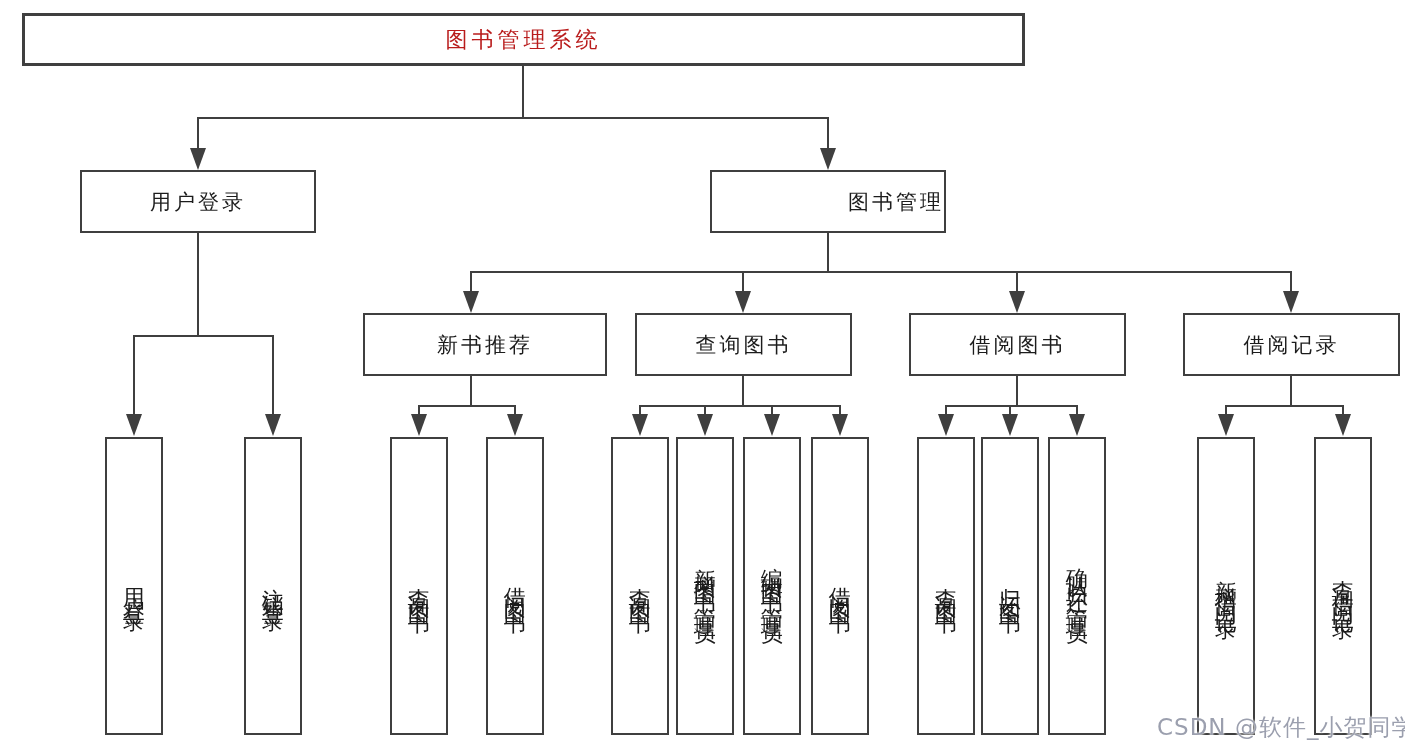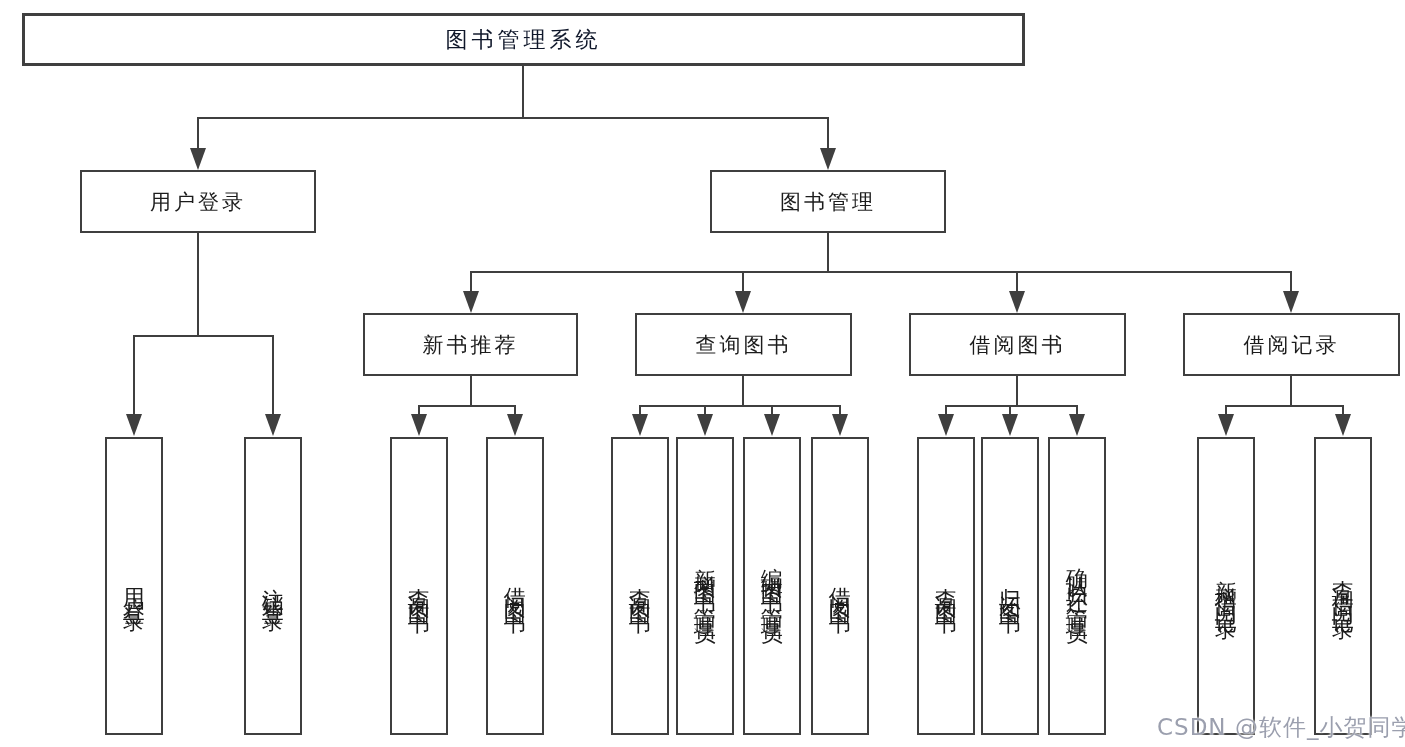--- a/index.html
+++ b/index.html
@@ -63,32 +63,32 @@
     z-index: 5;
     text-shadow: 0 0 3px #ffffff, 0 0 2px #ffffff;
     text-align: center;
   }
 </style>
 </head>
 <body>
 
 <div class="canvas">
 
-  <div class="node root" style="left: 22px; top: 13px; width: 1003px; height: 53px; border-color: rgb(63, 63, 63); color: #0f172a;">
+  <div class="node root" style="left: 22px; top: 13px; width: 1003px; height: 53px; border-color: rgb(63, 63, 63); color: #b91c1c;">
     <span>图书管理系统</span>
   </div>
 
   <div class="node" style="left: 80px; top: 170px; width: 236px; height: 63px; border-color: rgb(63, 63, 63); color: rgb(28, 28, 28);">
     <span>用户登录</span>
   </div>
-  <div class="node" style="left: 710px; top: 170px; width: 236px; height: 63px; border-color: rgb(63, 63, 63); color: rgb(28, 28, 28);">
+  <div class="node" style="left: 710px; top: 170px; width: 236px; height: 63px; border-color: rgb(63, 63, 63); color: rgb(28, 28, 28); justify-content: flex-end;">
     <span>图书管理</span>
   </div>
 
-  <div class="node" style="left: 363px; top: 313px; width: 215px; height: 63px; border-color: rgb(63, 63, 63); color: rgb(28, 28, 28);">
+  <div class="node" style="left: 363px; top: 313px; width: 244px; height: 63px; border-color: rgb(63, 63, 63); color: rgb(28, 28, 28);">
     <span>新书推荐</span>
   </div>
   <div class="node" style="left: 635px; top: 313px; width: 217px; height: 63px; border-color: rgb(63, 63, 63); color: rgb(28, 28, 28);">
     <span>查询图书</span>
   </div>
   <div class="node" style="left: 909px; top: 313px; width: 217px; height: 63px; border-color: rgb(63, 63, 63); color: rgb(28, 28, 28);">
     <span>借阅图书</span>
   </div>
   <div class="node" style="left: 1183px; top: 313px; width: 217px; height: 63px; border-color: rgb(63, 63, 63); color: rgb(28, 28, 28);">
     <span>借阅记录</span>

